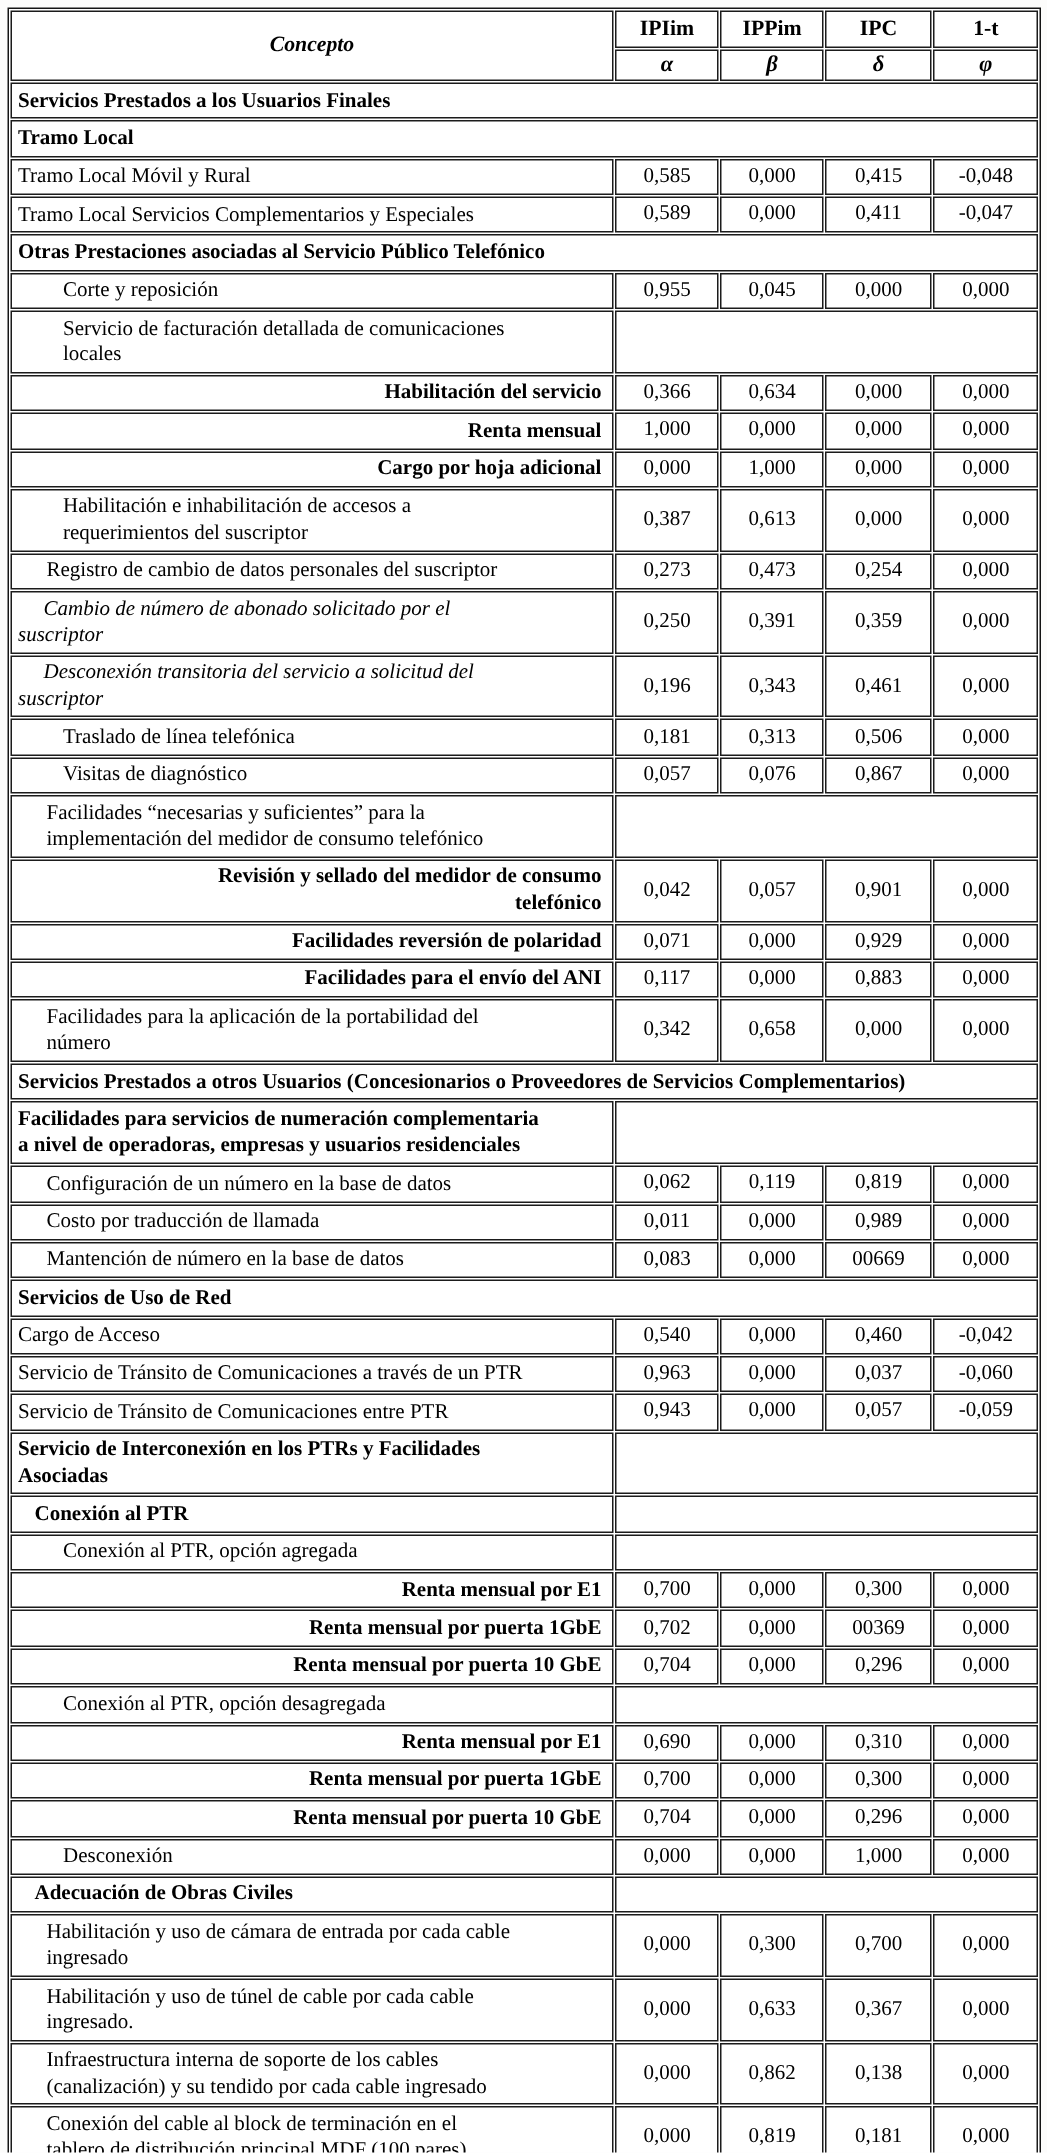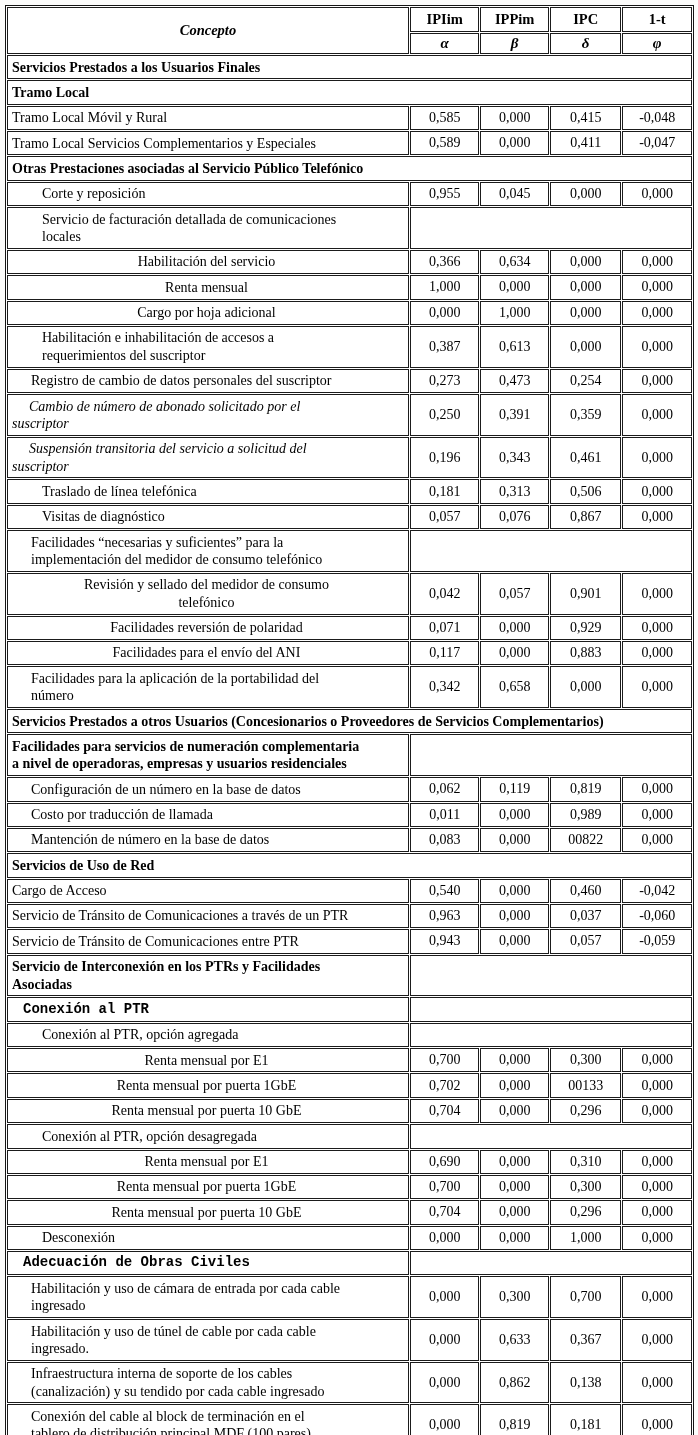--- a/index.html
+++ b/index.html
@@ -50,24 +50,24 @@
     white-space: pre-line;
   }
   td.concept.bold { font-weight: bold; }
   td.val {
     font-size: 14px;
     text-align: center;
     padding: 2.5px 2px;
   }
   
   td.ind0 { padding-left: 4px; margin-left: 12px; }
-  td.ind1 { padding-left: 15px; font-family: Liberation Mono, monospace; }
+  td.ind1 { padding-left: 15px; }
   td.ind2 { padding-left: 23px; }
   td.ind3 { padding-left: 34px; }
-  td.concept.right { text-align: center; padding-right: 7px; }
+  td.concept.right { text-align: right; padding-right: 7px; font-weight: bold; }
   td.concept.hang { padding-left: 4px; text-indent: 17px; font-style: italic; }
 </style>
 </head>
 <body>
 
 <div class="page">
   <table class="tariff">
     <colgroup>
       <col style="width:399px">
       <col style="width:69px">
@@ -164,21 +164,21 @@
         </tr>
         <tr>
           <td class="concept ind0 hang">Cambio de número de abonado solicitado por el
 suscriptor</td>
           <td class="val">0,250</td>
           <td class="val">0,391</td>
           <td class="val">0,359</td>
           <td class="val">0,000</td>
         </tr>
         <tr>
-          <td class="concept ind0 hang">Suspensión transitoria del servicio a solicitud del
+          <td class="concept ind0 hang">Desconexión transitoria del servicio a solicitud del
 suscriptor</td>
           <td class="val">0,196</td>
           <td class="val">0,343</td>
           <td class="val">0,461</td>
           <td class="val">0,000</td>
         </tr>
         <tr>
           <td class="concept ind3">Traslado de línea telefónica</td>
           <td class="val">0,181</td>
           <td class="val">0,313</td>
@@ -246,21 +246,21 @@
           <td class="concept ind2">Costo por traducción de llamada</td>
           <td class="val">0,011</td>
           <td class="val">0,000</td>
           <td class="val">0,989</td>
           <td class="val">0,000</td>
         </tr>
         <tr>
           <td class="concept ind2">Mantención de número en la base de datos</td>
           <td class="val">0,083</td>
           <td class="val">0,000</td>
-          <td class="val">00822</td>
+          <td class="val">00669</td>
           <td class="val">0,000</td>
         </tr>
         <tr>
           <td class="concept ind0 bold" colspan="5">Servicios de Uso de Red</td>
         </tr>
         <tr>
           <td class="concept ind0">Cargo de Acceso</td>
           <td class="val">0,540</td>
           <td class="val">0,000</td>
           <td class="val">0,460</td>
@@ -297,21 +297,21 @@
           <td class="concept ind0 right">Renta mensual por E1</td>
           <td class="val">0,700</td>
           <td class="val">0,000</td>
           <td class="val">0,300</td>
           <td class="val">0,000</td>
         </tr>
         <tr>
           <td class="concept ind0 right">Renta mensual por puerta 1GbE</td>
           <td class="val">0,702</td>
           <td class="val">0,000</td>
-          <td class="val">00133</td>
+          <td class="val">00369</td>
           <td class="val">0,000</td>
         </tr>
         <tr>
           <td class="concept ind0 right">Renta mensual por puerta 10 GbE</td>
           <td class="val">0,704</td>
           <td class="val">0,000</td>
           <td class="val">0,296</td>
           <td class="val">0,000</td>
         </tr>
         <tr>

